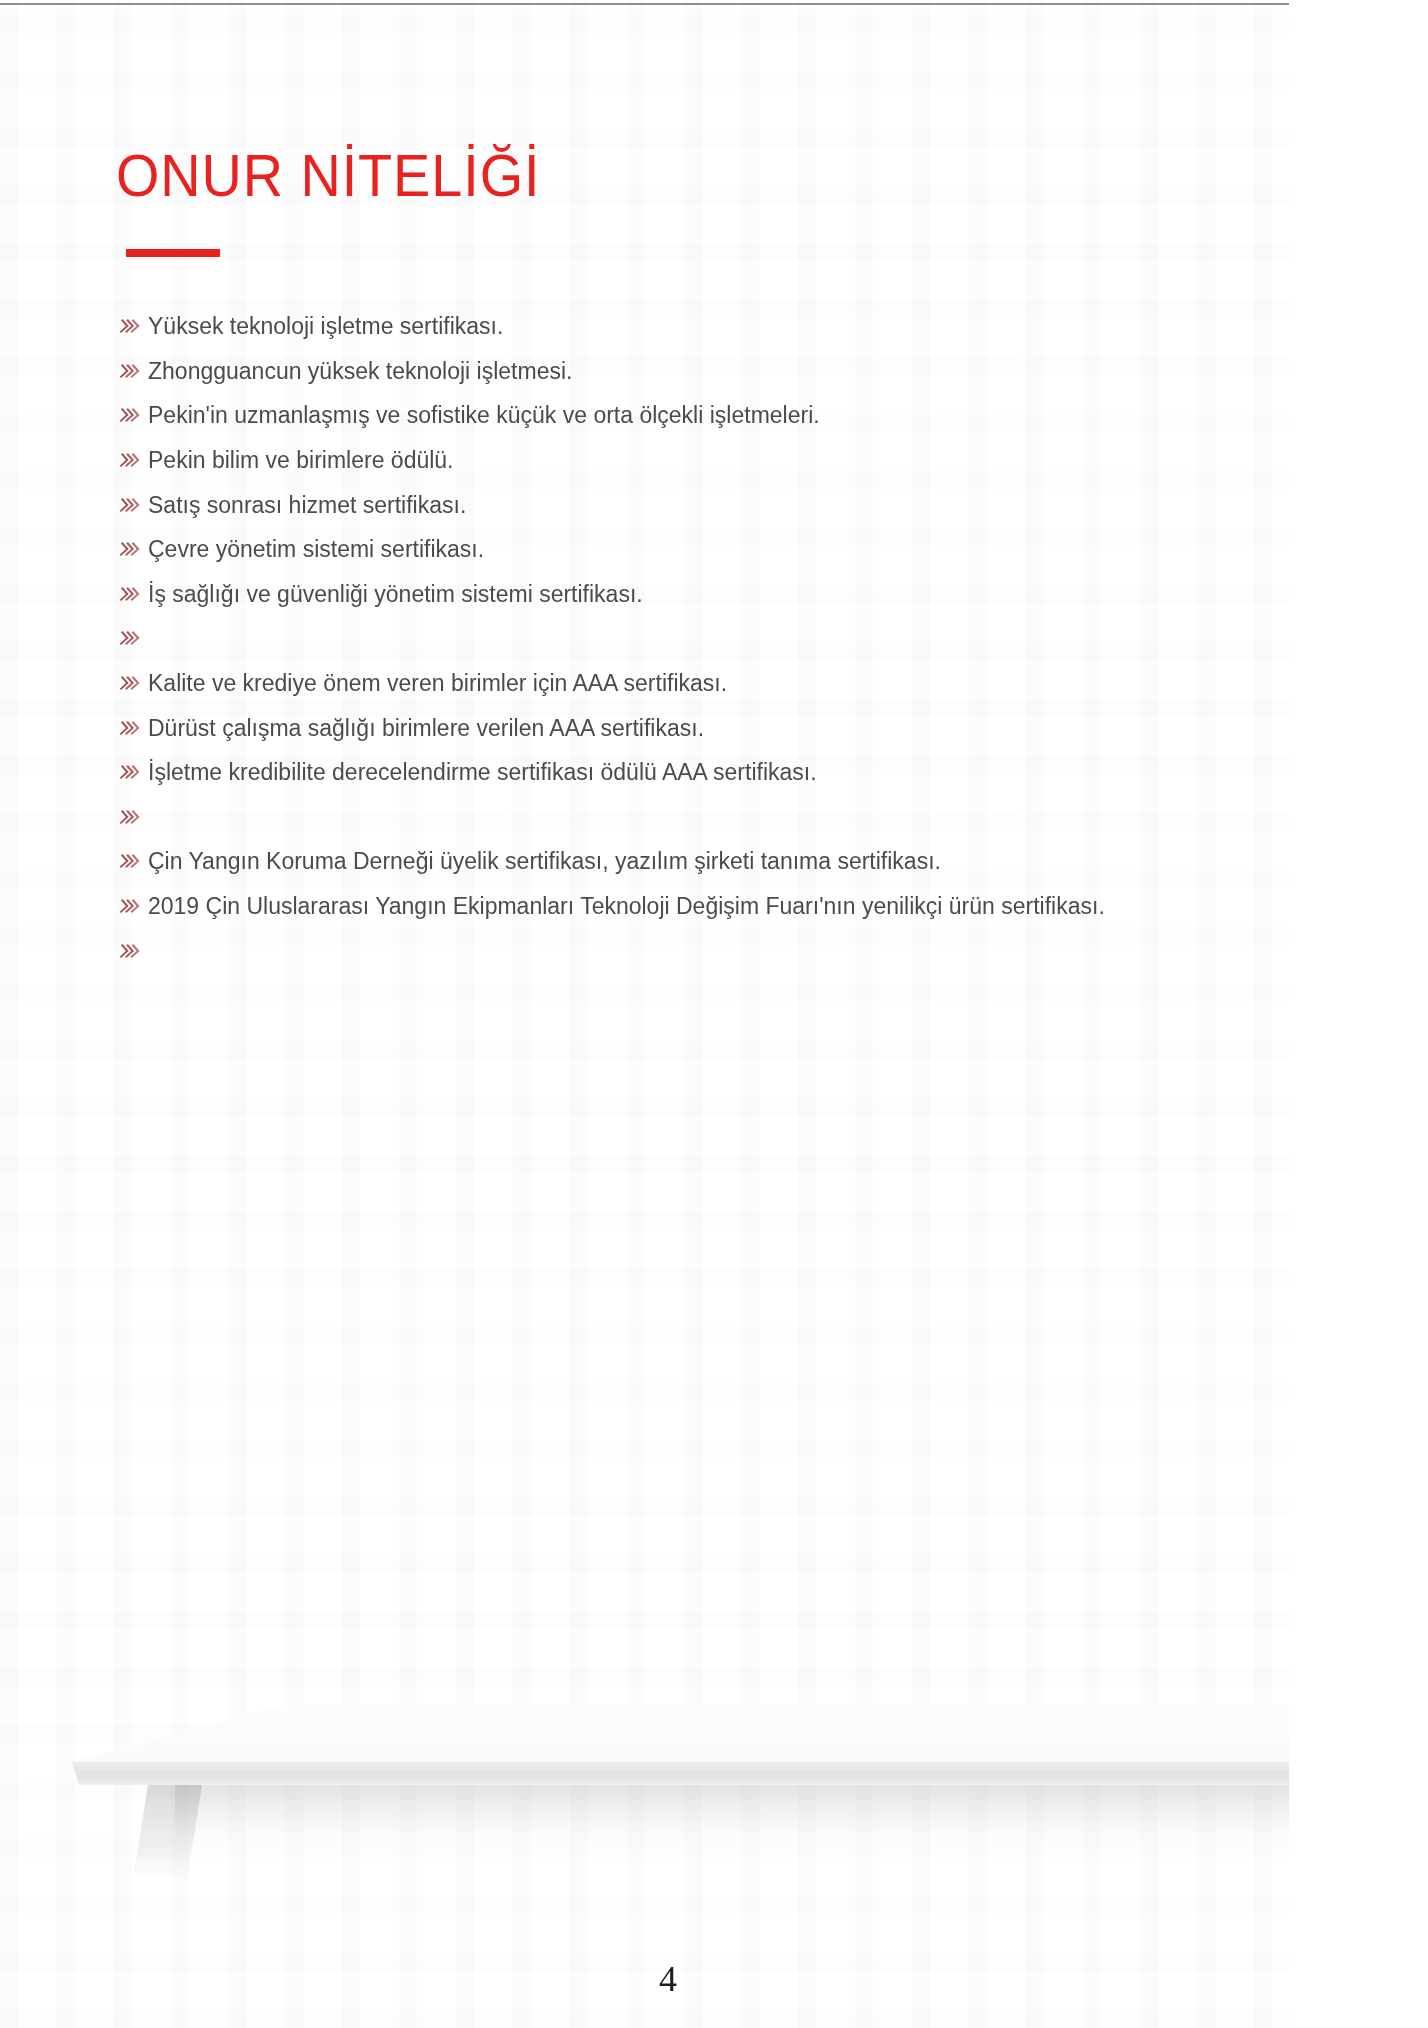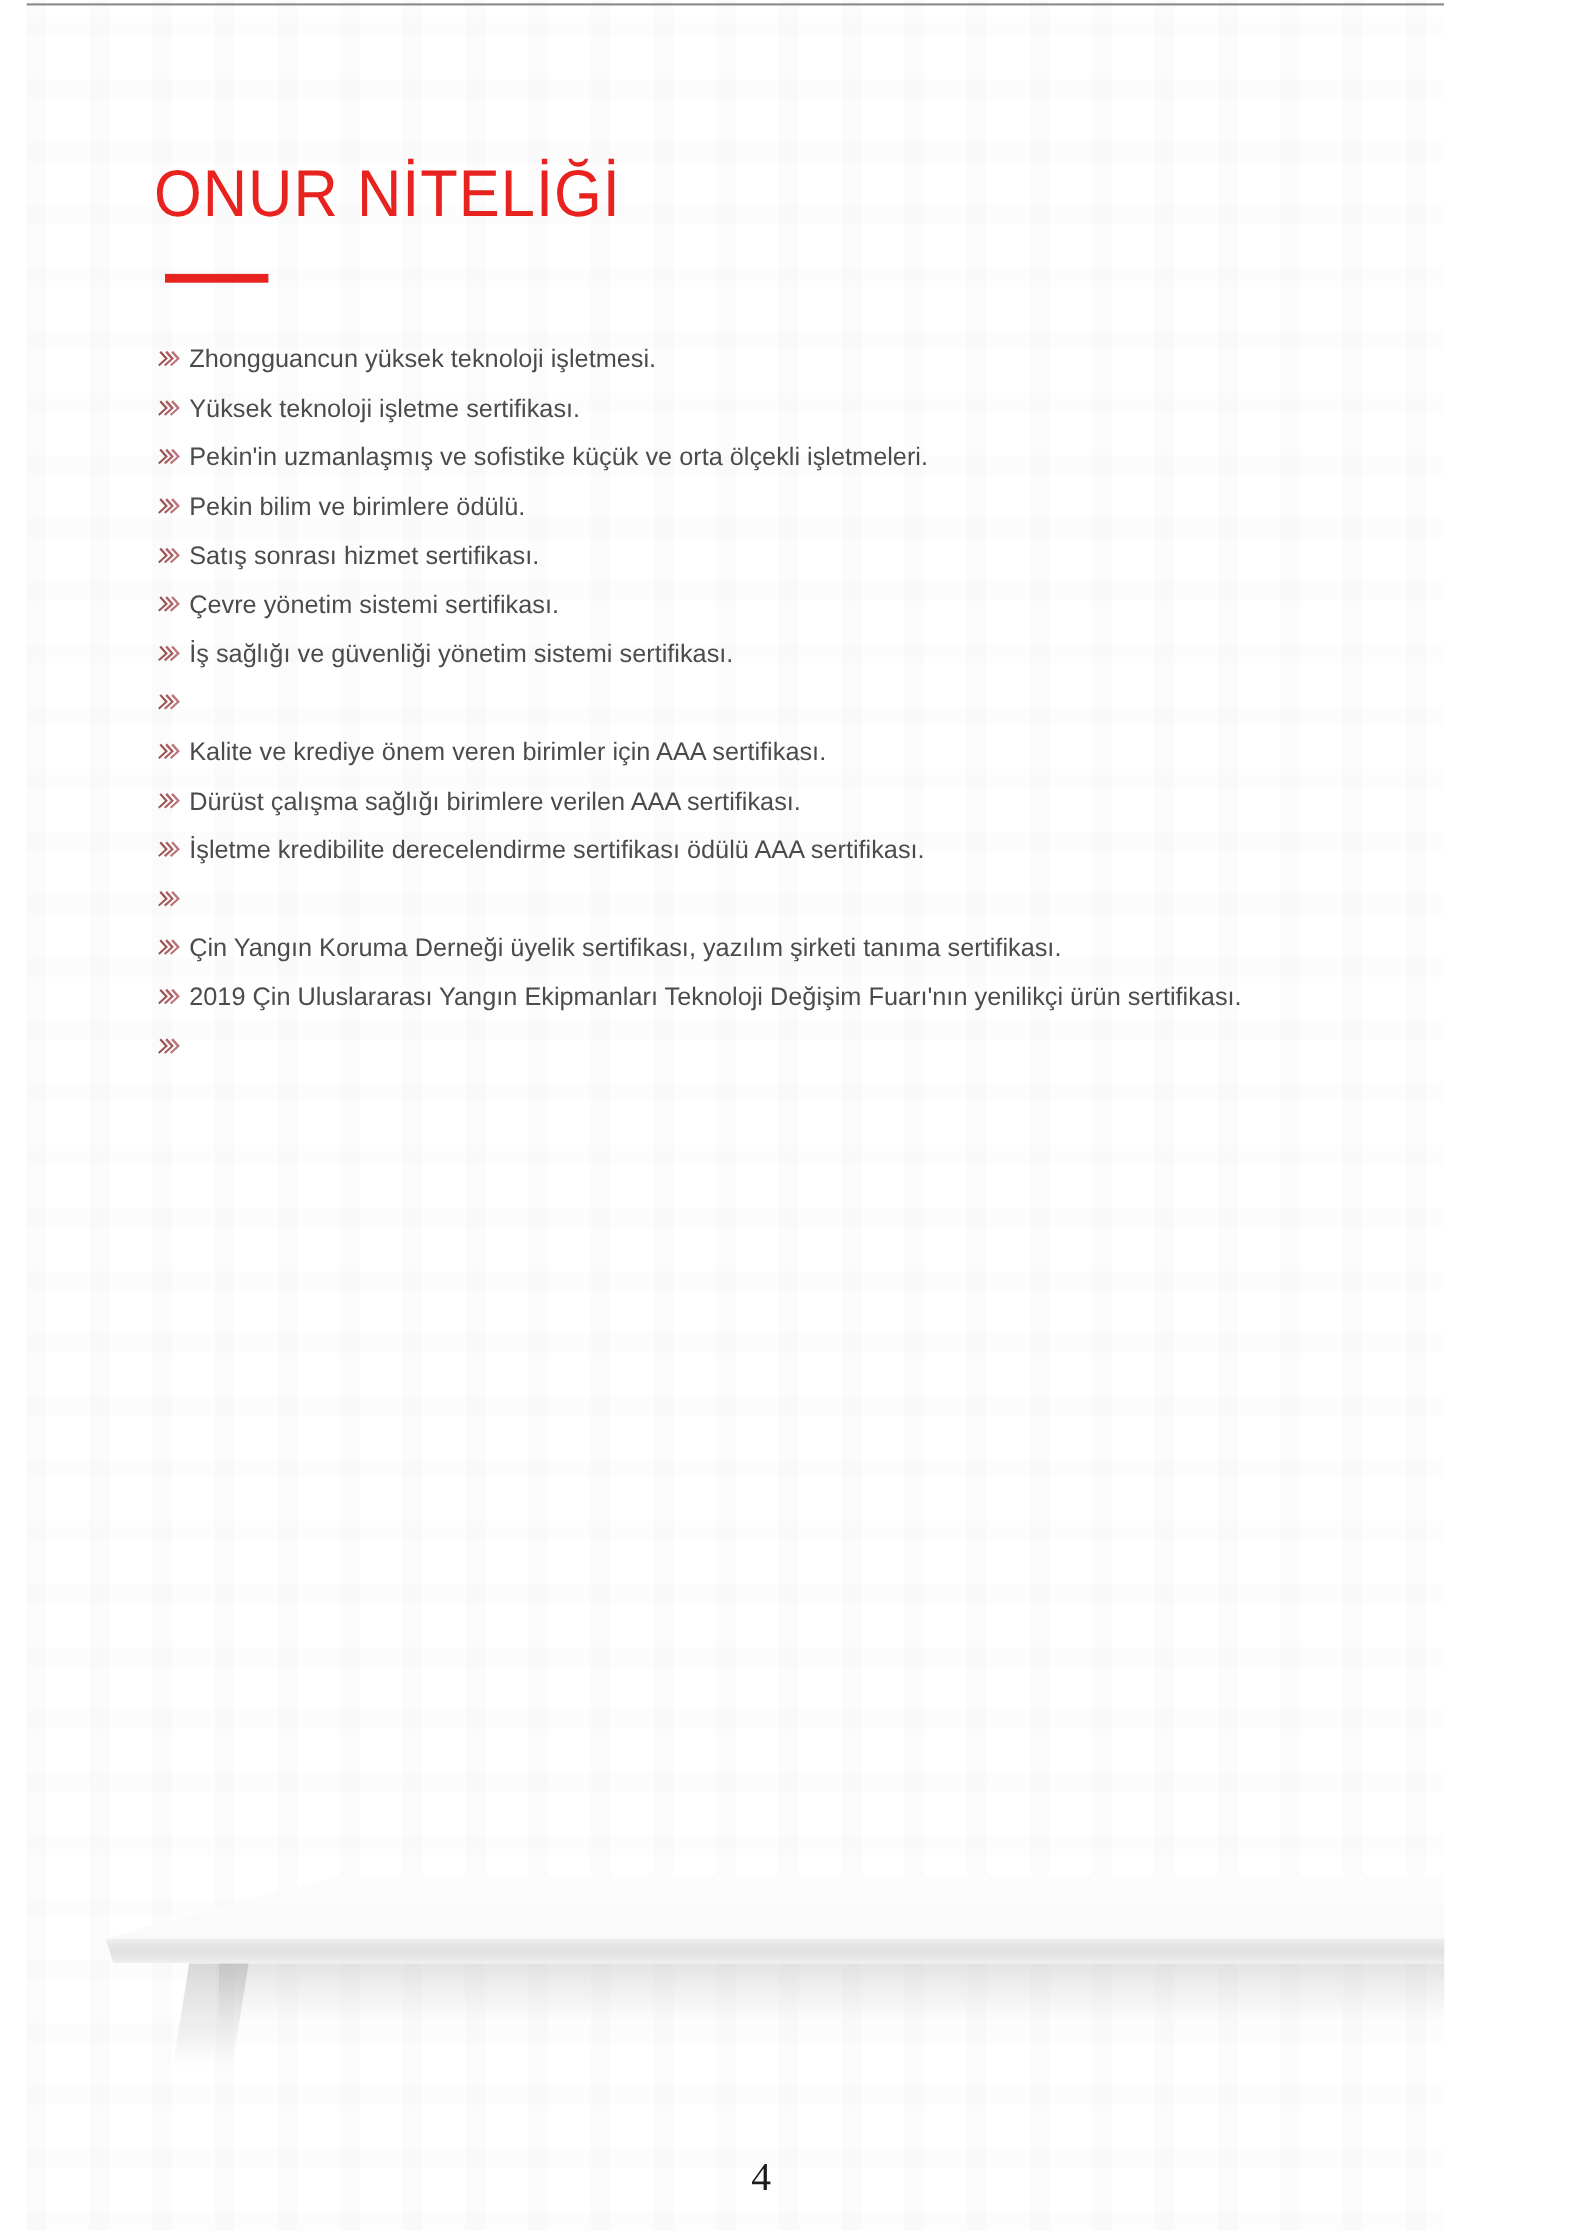--- a/index.html
+++ b/index.html
@@ -12,21 +12,20 @@
     position: relative;
     width: 1289px;
     height: 2028px;
     overflow: hidden;
     font-family: "Liberation Sans", sans-serif;
     background-color: #ffffff;
     
     background-image:
       repeating-linear-gradient(90deg, rgba(70,70,70,0.018) 0px, rgba(70,70,70,0.018) 18px, transparent 18px, transparent 57px),
       repeating-linear-gradient(0deg,  rgba(70,70,70,0.013) 0px, rgba(70,70,70,0.013) 18px, transparent 18px, transparent 57px);
-    margin-left: 24px;
   }
 
   .top-rule {
     position: absolute;
     top: 3px;
     left: 0;
     width: 100%;
     height: 2px;
     background: #8e8e8e;
   }
@@ -155,32 +154,32 @@
   <ul class="honor-list">
 
       <li class="honor-item">
         <span class="chev">
           <svg viewBox="0 0 24 20" fill="none" xmlns="http://www.w3.org/2000/svg">
             <path d="M2 3 L9 10 L2 17" stroke="#9c5053" stroke-width="2.1"></path>
             <path d="M8 3 L15 10 L8 17" stroke="#aa5f62" stroke-width="2.3"></path>
             <path d="M14 3 L21 10 L14 17" stroke="#b9757a" stroke-width="2.3"></path>
           </svg>
         </span>
+        <span class="item-text">Yüksek teknoloji işletme sertifikası.</span>
+      </li>
+
+      <li class="honor-item">
+        <span class="chev">
+          <svg viewBox="0 0 24 20" fill="none" xmlns="http://www.w3.org/2000/svg">
+            <path d="M2 3 L9 10 L2 17" stroke="#9c5053" stroke-width="2.1"></path>
+            <path d="M8 3 L15 10 L8 17" stroke="#aa5f62" stroke-width="2.3"></path>
+            <path d="M14 3 L21 10 L14 17" stroke="#b9757a" stroke-width="2.3"></path>
+          </svg>
+        </span>
         <span class="item-text">Zhongguancun yüksek teknoloji işletmesi.</span>
-      </li>
-
-      <li class="honor-item">
-        <span class="chev">
-          <svg viewBox="0 0 24 20" fill="none" xmlns="http://www.w3.org/2000/svg">
-            <path d="M2 3 L9 10 L2 17" stroke="#9c5053" stroke-width="2.1"></path>
-            <path d="M8 3 L15 10 L8 17" stroke="#aa5f62" stroke-width="2.3"></path>
-            <path d="M14 3 L21 10 L14 17" stroke="#b9757a" stroke-width="2.3"></path>
-          </svg>
-        </span>
-        <span class="item-text">Yüksek teknoloji işletme sertifikası.</span>
       </li>
 
       <li class="honor-item">
         <span class="chev">
           <svg viewBox="0 0 24 20" fill="none" xmlns="http://www.w3.org/2000/svg">
             <path d="M2 3 L9 10 L2 17" stroke="#9c5053" stroke-width="2.1"></path>
             <path d="M8 3 L15 10 L8 17" stroke="#aa5f62" stroke-width="2.3"></path>
             <path d="M14 3 L21 10 L14 17" stroke="#b9757a" stroke-width="2.3"></path>
           </svg>
         </span>

